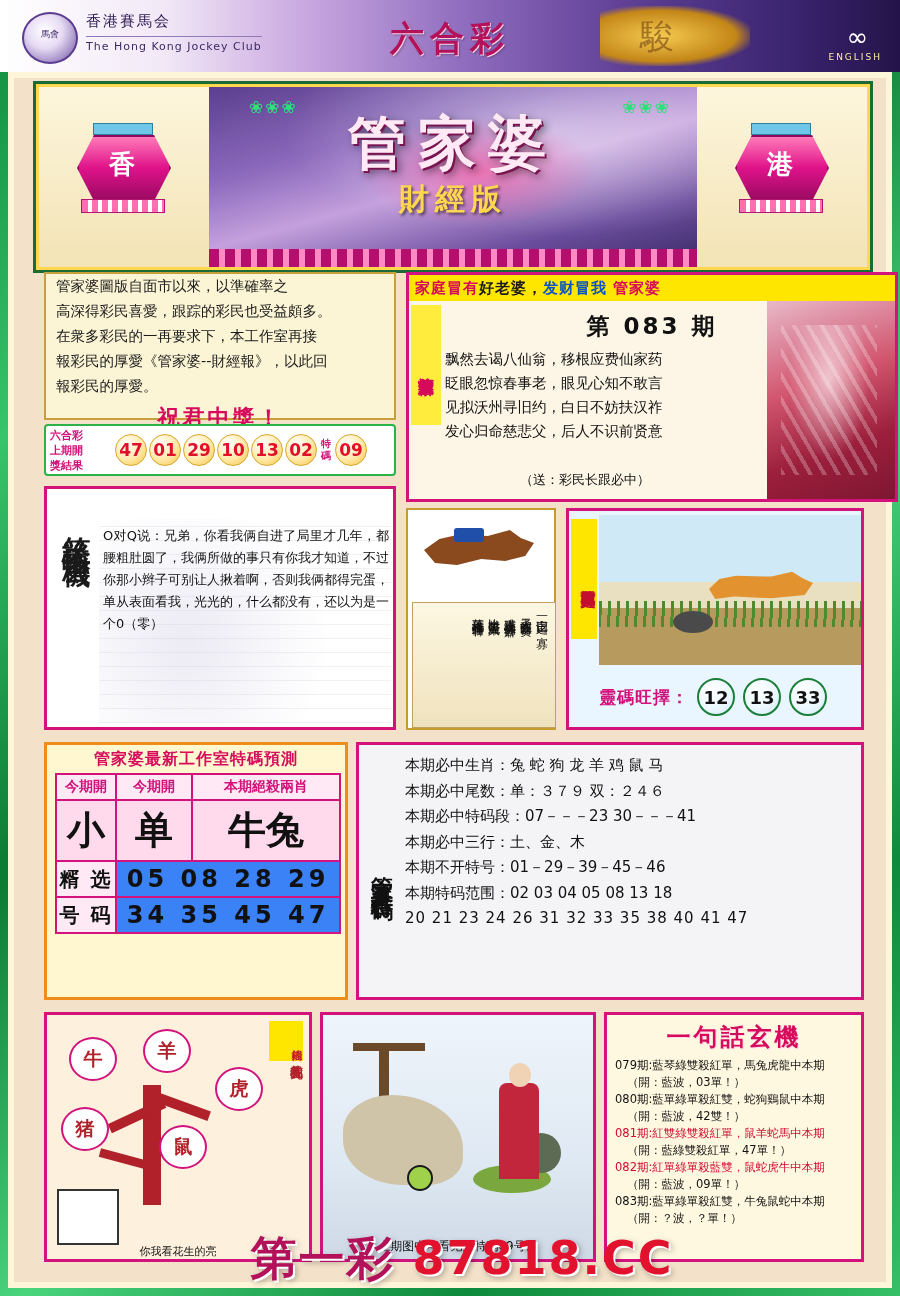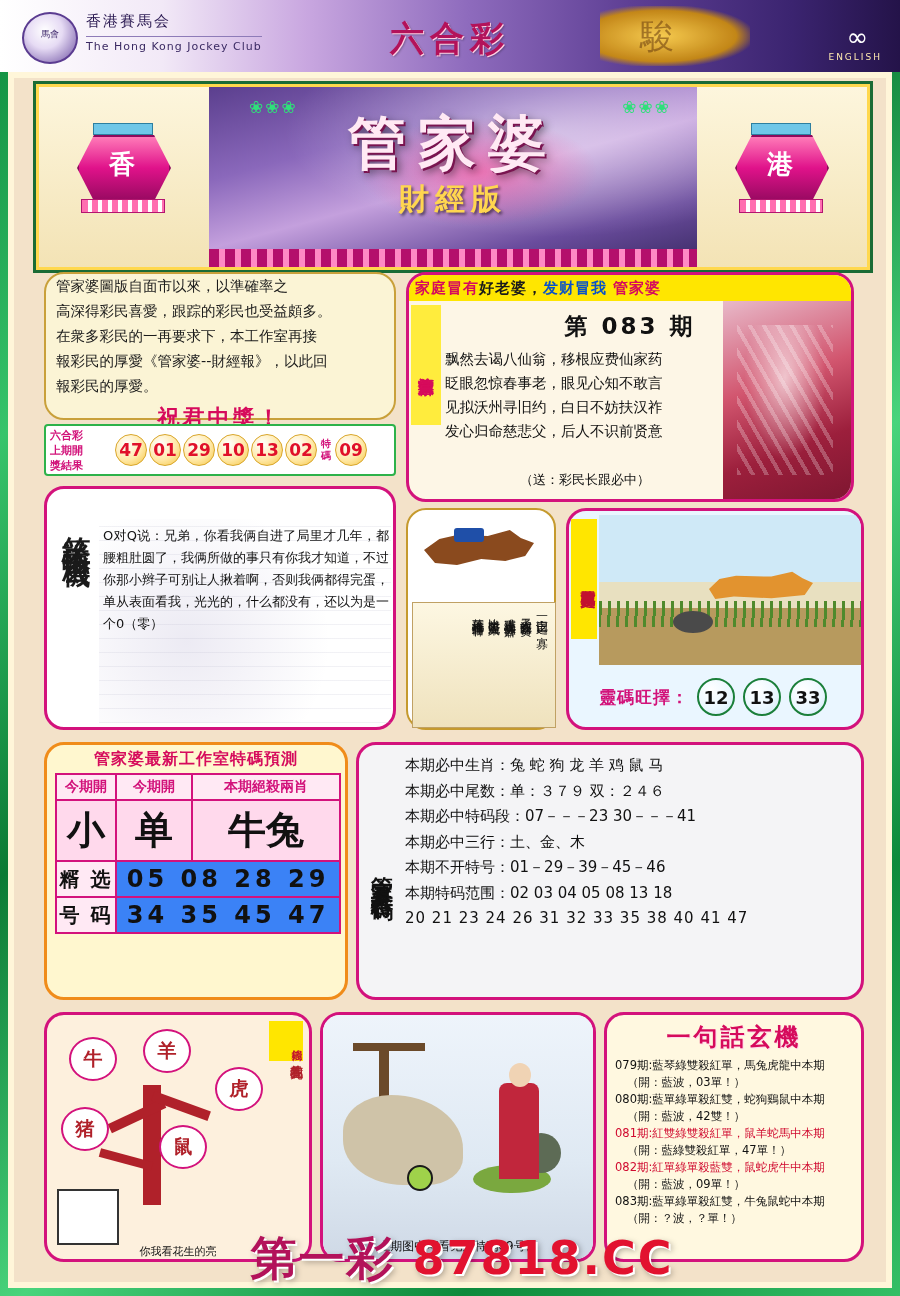--- a/index.html
+++ b/index.html
@@ -59,38 +59,38 @@
     color:#ffe9f4;letter-spacing:12px;text-shadow:2px 2px 0 #7a1450,4px 4px 8px rgba(0,0,0,.5);}
   .hero-sub{position:absolute;left:0;top:92px;width:100%;text-align:center;font-size:30px;font-weight:bold;
     color:#ffd64f;letter-spacing:6px;text-shadow:2px 2px 3px rgba(0,0,0,.55);}
   .hero-glow{position:absolute;left:150px;top:30px;width:240px;height:110px;
     background:radial-gradient(ellipse,rgba(255,60,140,.55),rgba(255,60,140,0) 70%);}
   .hero-teeth2{position:absolute;left:0;bottom:0;width:100%;height:18px;
     background:repeating-linear-gradient(90deg,#b40f6c 0 10px,#ff8ac4 10px 16px);}
   .hero-flag{position:absolute;top:10px;font-size:17px;color:#2fe07a;letter-spacing:2px;}
 
   
-  .panel{position:absolute;box-sizing:border-box;border-radius:20px;}
+  .panel{position:absolute;box-sizing:border-box;}
 
   
   .intro{left:44px;top:272px;width:352px;height:148px;border:2px solid #c9a03a;background:#fbf4d5;}
   .intro p{margin:0;padding:0 10px;font-size:14.5px;line-height:25px;color:#1b1b1b;text-align:justify;}
   .intro .wish{text-align:center;color:#d60b5c;font-size:22px;font-weight:bold;margin-top:4px;letter-spacing:3px;}
 
   
   .result{left:44px;top:424px;width:352px;height:52px;border:2px solid #2db24a;background:#fff;border-radius:4px;
     display:flex;align-items:center;}
   .result-label{width:64px;font-size:11px;line-height:15px;color:#d2127a;font-weight:bold;padding-left:4px;}
   .ball{width:30px;height:30px;border-radius:50%;margin:0 1px;display:flex;align-items:center;justify-content:center;
     font-size:17px;font-weight:bold;color:#e0102a;background:radial-gradient(circle at 35% 30%,#fff,#ffe9a8 55%,#f5c542);
     border:1px solid #d9a62b;}
   .tema{font-size:10px;color:#d2127a;font-weight:bold;line-height:12px;width:16px;text-align:center;}
 
   
-  .issue{left:406px;top:272px;width:448px;height:230px;border:3px solid #d3127c;background:#fdf6e6;overflow:hidden;}
+  .issue{left:406px;top:272px;width:492px;height:230px;border:3px solid #d3127c;background:#fdf6e6;overflow:hidden;}
   .issue-top{position:absolute;left:0;top:0;width:100%;height:26px;background:#ffe600;
     display:flex;align-items:center;}
   .issue-top .t1{color:#d60b5c;font-size:15px;font-weight:bold;padding-left:6px;letter-spacing:1px;}
   .issue-top .t2{color:#1a1a1a;font-size:15px;font-weight:bold;letter-spacing:1px;}
   .issue-top .t3{color:#0a52c7;font-size:15px;font-weight:bold;letter-spacing:1px;}
   .issue-vert{position:absolute;left:2px;top:30px;width:30px;height:120px;background:#ffec3d;
     color:#d60b5c;font-size:16px;font-weight:bold;writing-mode:vertical-rl;text-align:center;line-height:30px;}
   .issue-no{position:absolute;left:0;top:36px;width:100%;text-align:center;font-size:23px;font-weight:bold;color:#111;letter-spacing:3px;}
   .issue-poem{position:absolute;left:36px;top:72px;width:280px;font-size:14.5px;line-height:24px;color:#111;}
   .issue-note{position:absolute;left:36px;top:196px;width:280px;font-size:13px;color:#111;text-align:center;}

